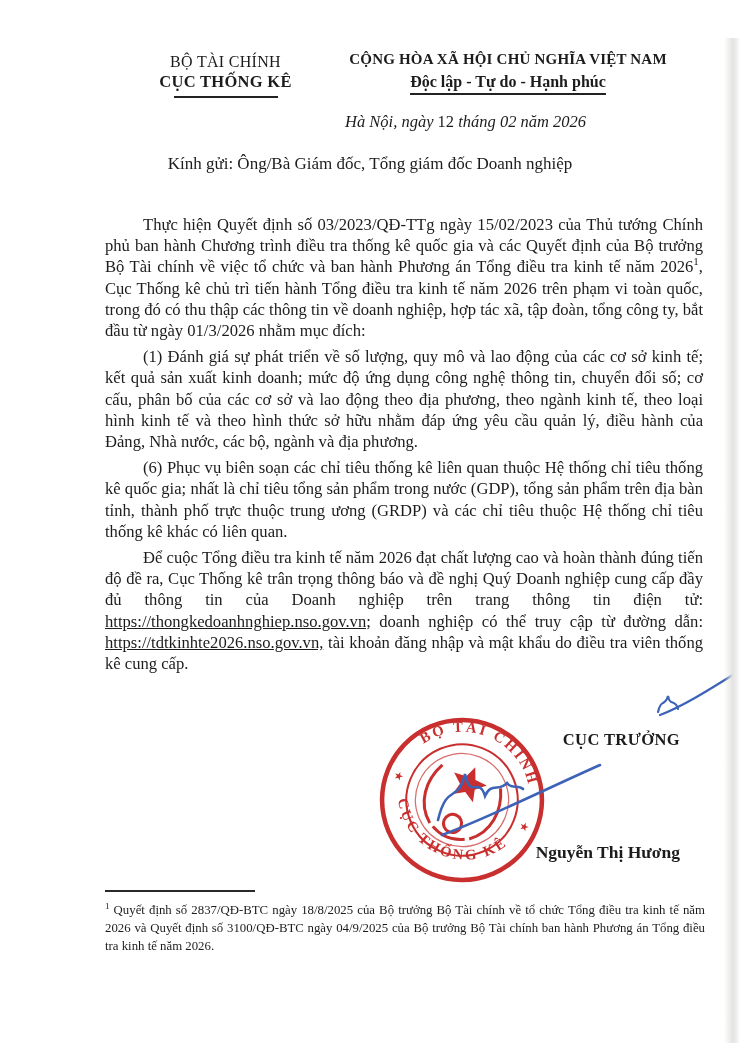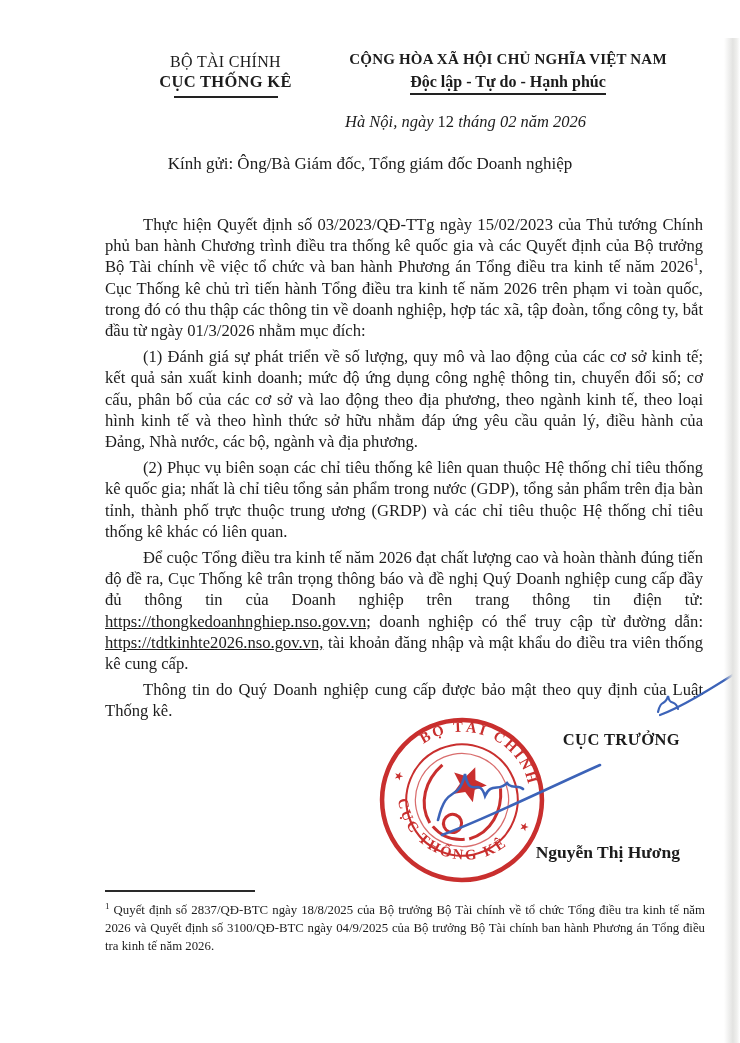--- a/index.html
+++ b/index.html
@@ -88,23 +88,22 @@
     <div class="motto">Độc lập - Tự do - Hạnh phúc</div>
   </div>
 
   <div class="dateline"><span>Hà Nội, ngày </span><span class="upright">12</span><span> tháng 02 năm 2026</span></div>
 
   <div class="salutation">Kính gửi: Ông/Bà Giám đốc, Tổng giám đốc Doanh nghiệp</div>
 
   <div class="body-block">
     <p><span>Thực hiện Quyết định số 03/2023/QĐ-TTg ngày 15/02/2023 của Thủ tướng Chính phủ ban hành Chương trình điều tra thống kê quốc gia và các Quyết định của Bộ trưởng Bộ Tài chính về việc tổ chức và ban hành Phương án Tổng điều tra kinh tế năm 2026</span><sup>1</sup><span>, Cục Thống kê chủ trì tiến hành Tổng điều tra kinh tế năm 2026 trên phạm vi toàn quốc, trong đó có thu thập các thông tin về doanh nghiệp, hợp tác xã, tập đoàn, tổng công ty, bắt đầu từ ngày 01/3/2026 nhằm mục đích:</span></p>
     <p>(1) Đánh giá sự phát triển về số lượng, quy mô và lao động của các cơ sở kinh tế; kết quả sản xuất kinh doanh; mức độ ứng dụng công nghệ thông tin, chuyển đổi số; cơ cấu, phân bố của các cơ sở và lao động theo địa phương, theo ngành kinh tế, theo loại hình kinh tế và theo hình thức sở hữu nhằm đáp ứng yêu cầu quản lý, điều hành của Đảng, Nhà nước, các bộ, ngành và địa phương.</p>
-    <p>(2) Phục vụ biên soạn các chỉ tiêu thống kê liên quan thuộc Hệ thống chỉ tiêu thống kê quốc gia; nhất là chỉ tiêu tổng sản phẩm trong nước (GDP), tổng sản phẩm trên địa bàn tỉnh, thành phố trực thuộc trung ương (GRDP) và các chỉ tiêu thuộc Hệ thống chỉ tiêu thống kê khác có liên quan.</p>
+    <p>(6) Phục vụ biên soạn các chỉ tiêu thống kê liên quan thuộc Hệ thống chỉ tiêu thống kê quốc gia; nhất là chỉ tiêu tổng sản phẩm trong nước (GDP), tổng sản phẩm trên địa bàn tỉnh, thành phố trực thuộc trung ương (GRDP) và các chỉ tiêu thuộc Hệ thống chỉ tiêu thống kê khác có liên quan.</p>
     <p><span>Để cuộc Tổng điều tra kinh tế năm 2026 đạt chất lượng cao và hoàn thành đúng tiến độ đề ra, Cục Thống kê trân trọng thông báo và đề nghị Quý Doanh nghiệp cung cấp đầy đủ thông tin của Doanh nghiệp trên trang thông tin điện tử: </span><a href="#" class="doc-link">https://thongkedoanhnghiep.nso.gov.vn;</a><span> doanh nghiệp có thể truy cập từ đường dẫn: </span><a href="#" class="doc-link">https://tdtkinhte2026.nso.gov.vn,</a><span> tài khoản đăng nhập và mật khẩu do điều tra viên thống kê cung cấp.</span></p>
-    <p>Thông tin do Quý Doanh nghiệp cung cấp được bảo mật theo quy định của Luật Thống kê.</p>
   </div>
 
   <div class="sig-block">
     <div class="sig-title">CỤC TRƯỞNG</div>
     <div class="sig-name">Nguyễn Thị Hương</div>
   </div>
 
   <svg class="stamp-svg" viewBox="0 0 170 170">
     <defs>
       <path id="arcTop" d="M 19 73 A 67 67 0 0 1 151 73"></path>

